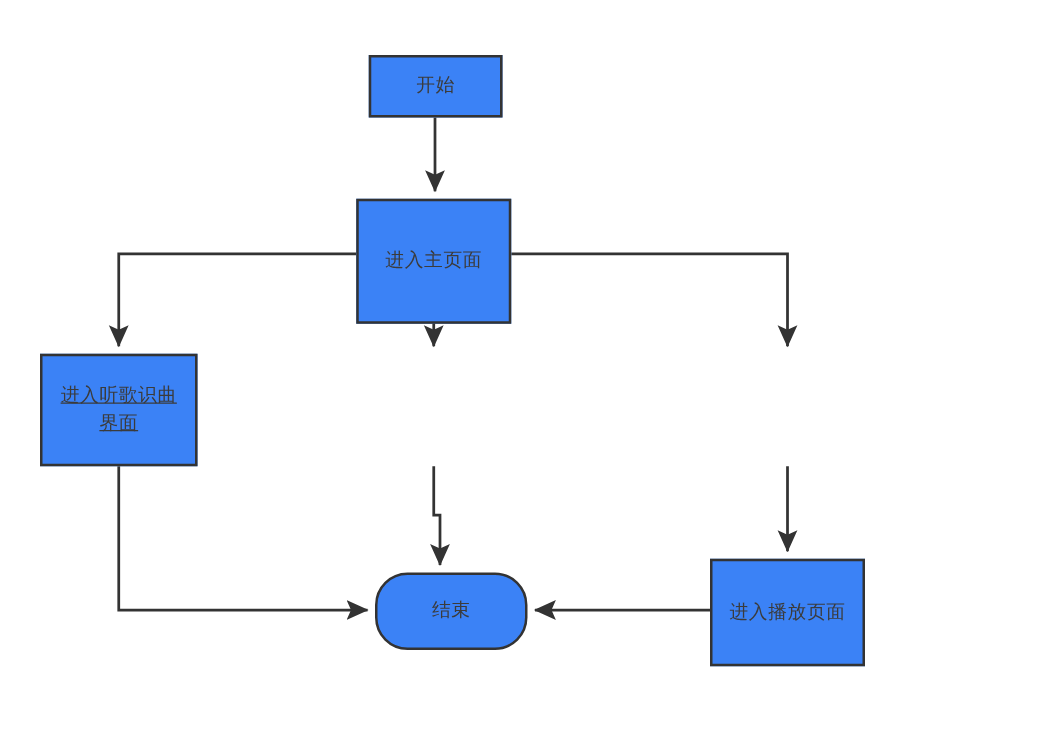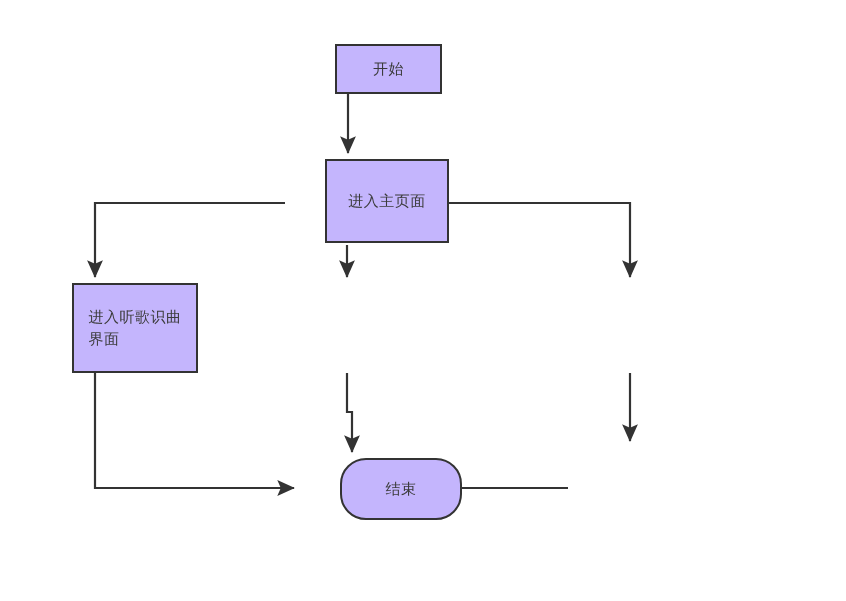--- a/index.html
+++ b/index.html
@@ -22,32 +22,31 @@
     position: absolute;
     left: 0;
     top: 0;
     width: 846px;
     height: 601px;
     pointer-events: none;
   }
   .node {
     position: absolute;
     box-sizing: border-box;
-    background: #c4b5fd;
+    background: #3b82f6;
     border: 2px solid #333333;
     display: flex;
     align-items: center;
     justify-content: center;
-    text-align: left;
+    text-align: center;
     color: #3b3b3b;
     font-size: 15px;
     line-height: 1.5;
     letter-spacing: 0.5px;
     z-index: 2;
-    margin-left: 40px;
   }
   .node.terminator-start {
     border-radius: 0;
   }
   .node.terminator-end {
     border-radius: 26px;
   }
   .node .label {
     display: block;
     padding: 0 6px;
@@ -74,29 +73,32 @@
         <polyline points="347,373 347,412 352,412 352,452" marker-end="url(#arrowhead)"></polyline>
         <polyline points="630,373 630,441" marker-end="url(#arrowhead)"></polyline>
         <polyline points="568,488 428,488" marker-end="url(#arrowhead)"></polyline>
       </g>
   </svg>
 
   <div class="node terminator-start" style="left:295px; top:44px; width:107px; height:50px;">
     <span class="label">开始</span>
   </div>
 
-  <div class="node" style="left:285px; top:159px; width:124px; height:84px;">
+  <div class="node" style="left:285px; top:159px; width:124px; height:100px;">
     <span class="label">进入主页面</span>
   </div>
 
-  <div class="node" style="left:32px; top:283px; width:126px; height:90px;">
+  <div class="node" style="left:32px; top:283px; width:126px; height:90px;text-decoration:underline;">
     <span class="label">进入听歌识曲
 界面</span>
   </div>
 
 
 
+  <div class="node" style="left:568px; top:447px; width:124px; height:86px;">
+    <span class="label">进入播放页面</span>
+  </div>
 
   <div class="node terminator-end" style="left:300px; top:458px; width:122px; height:62px;">
     <span class="label">结束</span>
   </div>
 
 </div>
 
 </body></html>

